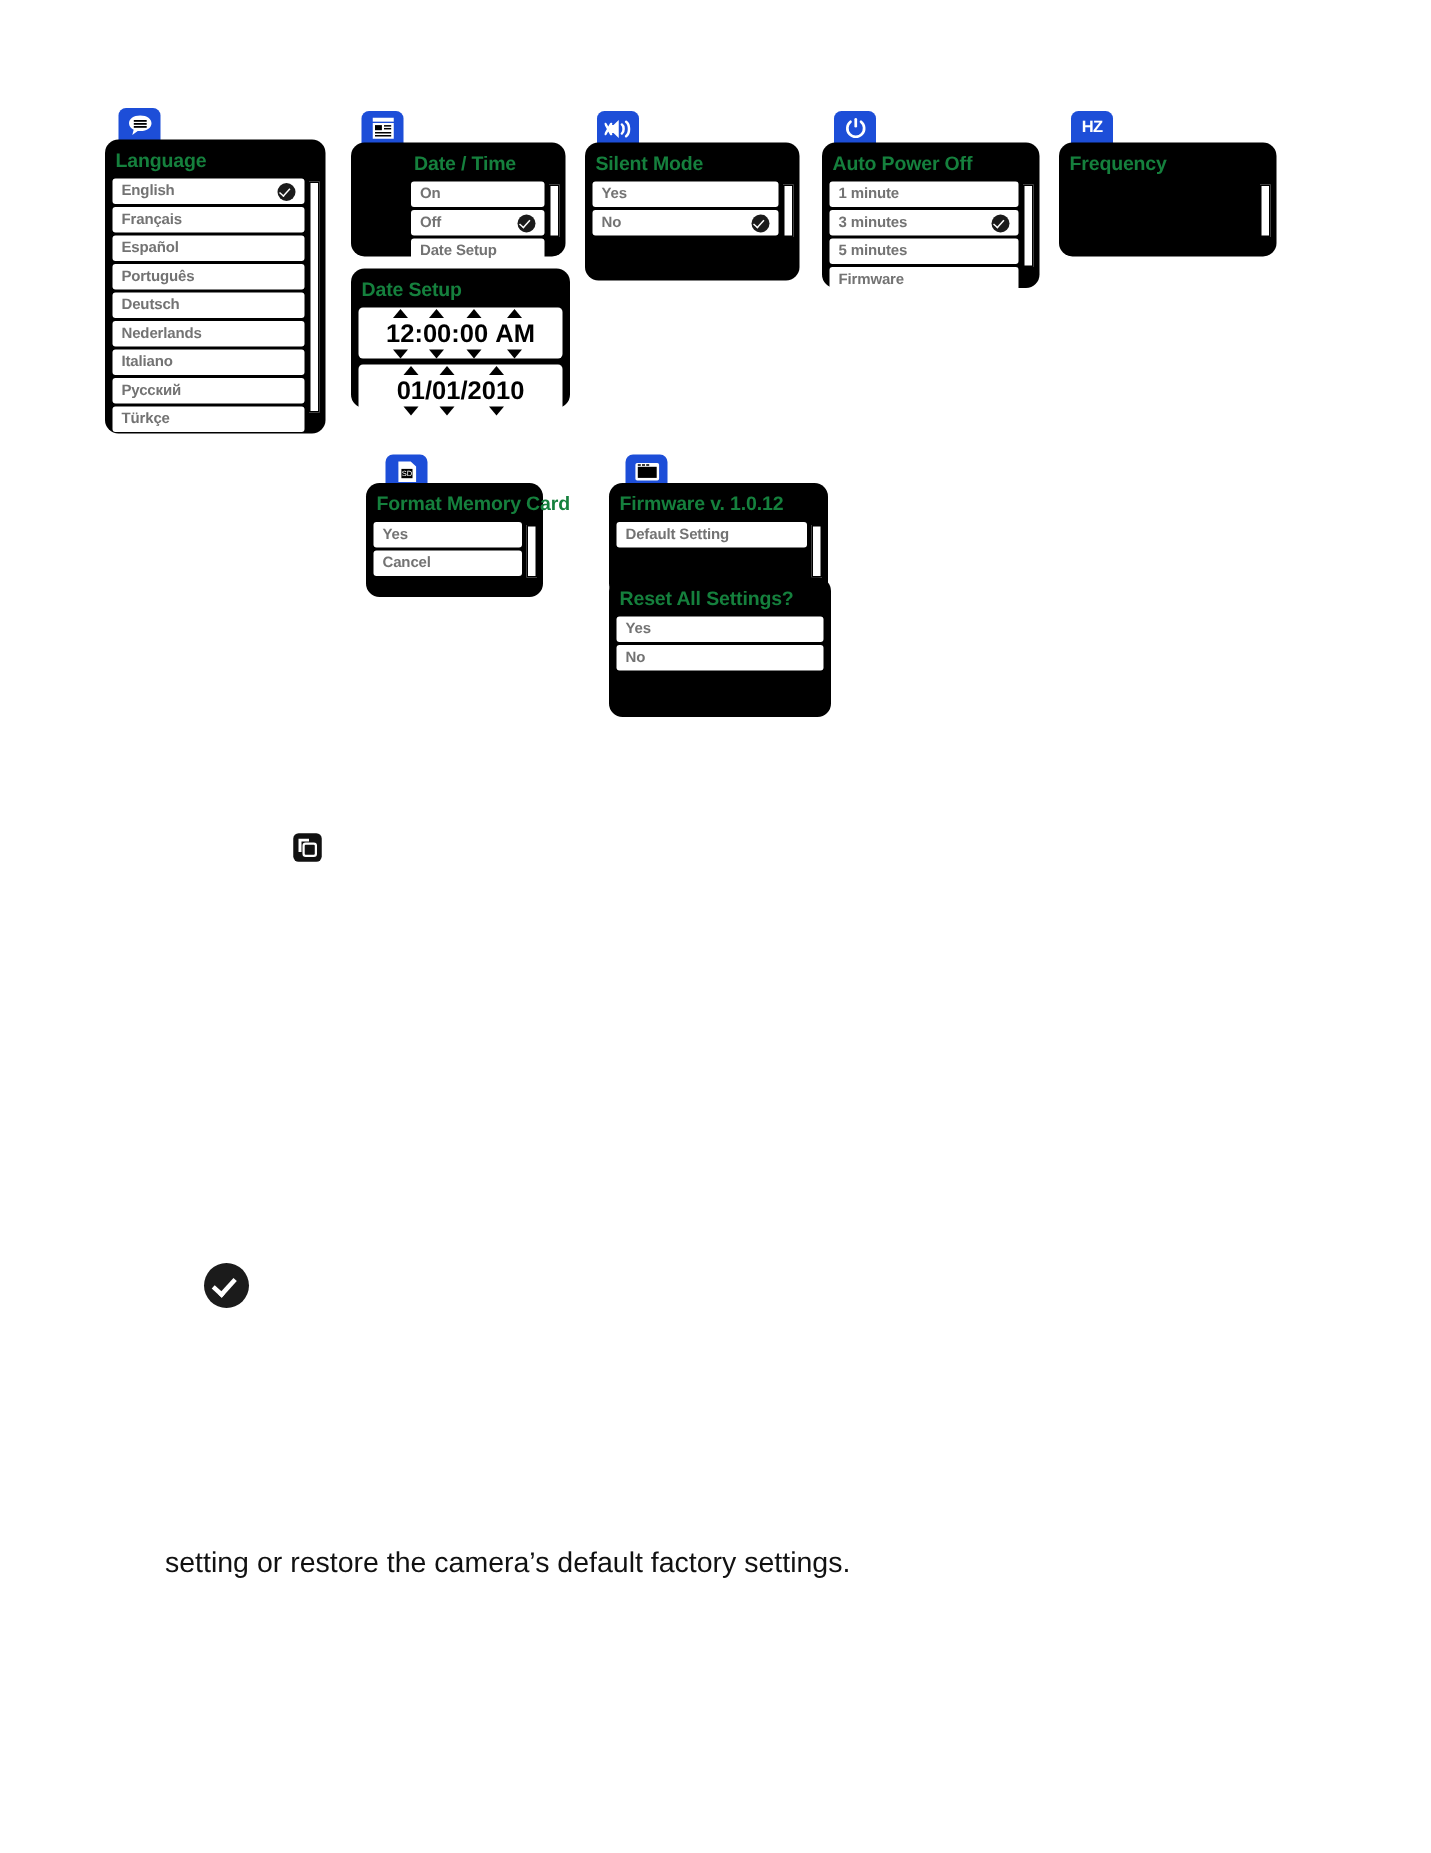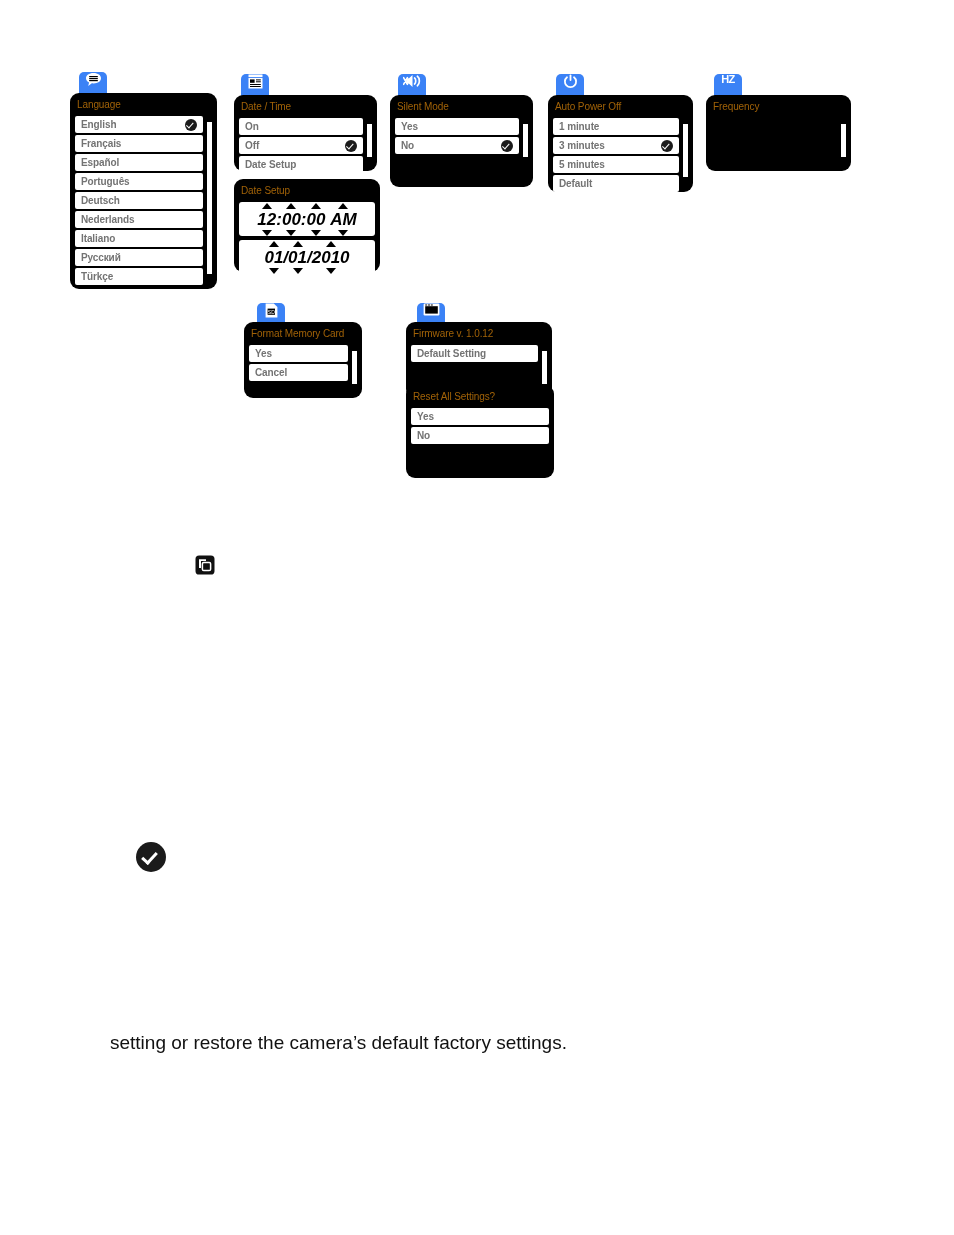--- a/index.html
+++ b/index.html
@@ -17,23 +17,23 @@
 
   
   .panel {
     position: absolute;
     background: #000000;
     border-radius: 9px;
     box-sizing: border-box;
     padding: 0;
   }
   .panel-title {
-    color: #a16207;
-    font-size: 10px;
-    font-weight: normal;
+    color: #15803d;
+    font-size: 13px;
+    font-weight: bold;
     line-height: 1;
     padding: 7px 0 6px 7px;
     letter-spacing: -0.1px;
     white-space: nowrap;
   }
   .rows {
     position: relative;
     padding: 0 5px 0 5px;
   }
   .rows.with-bar {
@@ -98,24 +98,24 @@
     border-right: 3.5px solid transparent;
   }
   .scroll-arrow.up { border-bottom: 5px solid #000000; }
   .scroll-arrow.down { border-top: 5px solid #000000; }
 
   
   .tab {
     position: absolute;
     width: 28px;
     height: 23px;
-    background: #3b82f6;
+    background: #1d4ed8;
     border-radius: 5px 5px 0 0;
     display: flex;
-    align-items: flex-start;
+    align-items: center;
     justify-content: center;
   }
   .tab svg { display: block; }
   .tab .hz {
     color: #ffffff;
     font-size: 11px;
     font-weight: bold;
     font-family: "Liberation Sans", sans-serif;
     letter-spacing: -0.5px;
     line-height: 1;
@@ -124,21 +124,20 @@
   
   .spinner-row {
     background: #ffffff;
     border-radius: 3px;
     margin: 0 5px 4px 5px;
     height: 34px;
     display: flex;
     align-items: center;
     justify-content: center;
     box-sizing: border-box;
-    font-style: italic;
   }
   .spin-group {
     display: inline-flex;
     align-items: center;
     justify-content: center;
   }
   .spin-seg {
     position: relative;
     display: inline-block;
     padding: 0 0;
@@ -264,21 +263,21 @@
       <rect x="0.5" y="0.5" width="14" height="2.6" fill="#ffffff"></rect>
       <rect x="0.5" y="4.0" width="14" height="10.5" fill="#ffffff"></rect>
       <rect x="2.0" y="5.4" width="4.6" height="3.4" fill="#000000"></rect>
       <rect x="8.0" y="5.4" width="4.8" height="1.0" fill="#000000"></rect>
       <rect x="8.0" y="7.3" width="4.8" height="1.0" fill="#000000"></rect>
       <rect x="2.0" y="10.0" width="10.8" height="1.0" fill="#000000"></rect>
       <rect x="2.0" y="12.0" width="10.8" height="1.0" fill="#000000"></rect>
     </svg>
   </span>
 </div>
-<div class="panel" style="left:234px; top:95px; width:143px; height:76px;">
+<div class="panel" style="left:234px; top:95px; width:143px; height:76px;padding-left:35px;">
   <div class="panel-title">Date / Time</div>
   <div class="rows with-bar">
     <div class="row">
       <span class="row-label">On</span>
     </div>
     <div class="row">
       <span class="row-label">Off</span>
       <span class="check"></span>
     </div>
     <div class="row">
@@ -355,21 +354,21 @@
       <span class="row-label">1 minute</span>
     </div>
     <div class="row">
       <span class="row-label">3 minutes</span>
       <span class="check"></span>
     </div>
     <div class="row">
       <span class="row-label">5 minutes</span>
     </div>
     <div class="row">
-      <span class="row-label">Default</span>
+      <span class="row-label">Firmware</span>
     </div>
   </div>
   <div class="scroll-arrow up" style="top:21px;"></div>
   <div class="scrollbar" style="top:28px; height:55px;"></div>
   <div class="scroll-arrow down" style="top:84px;"></div>
 </div>
 
 <div class="tab" style="left:714px; top:74px;">
   <span class="hz">HZ</span>
 </div>

